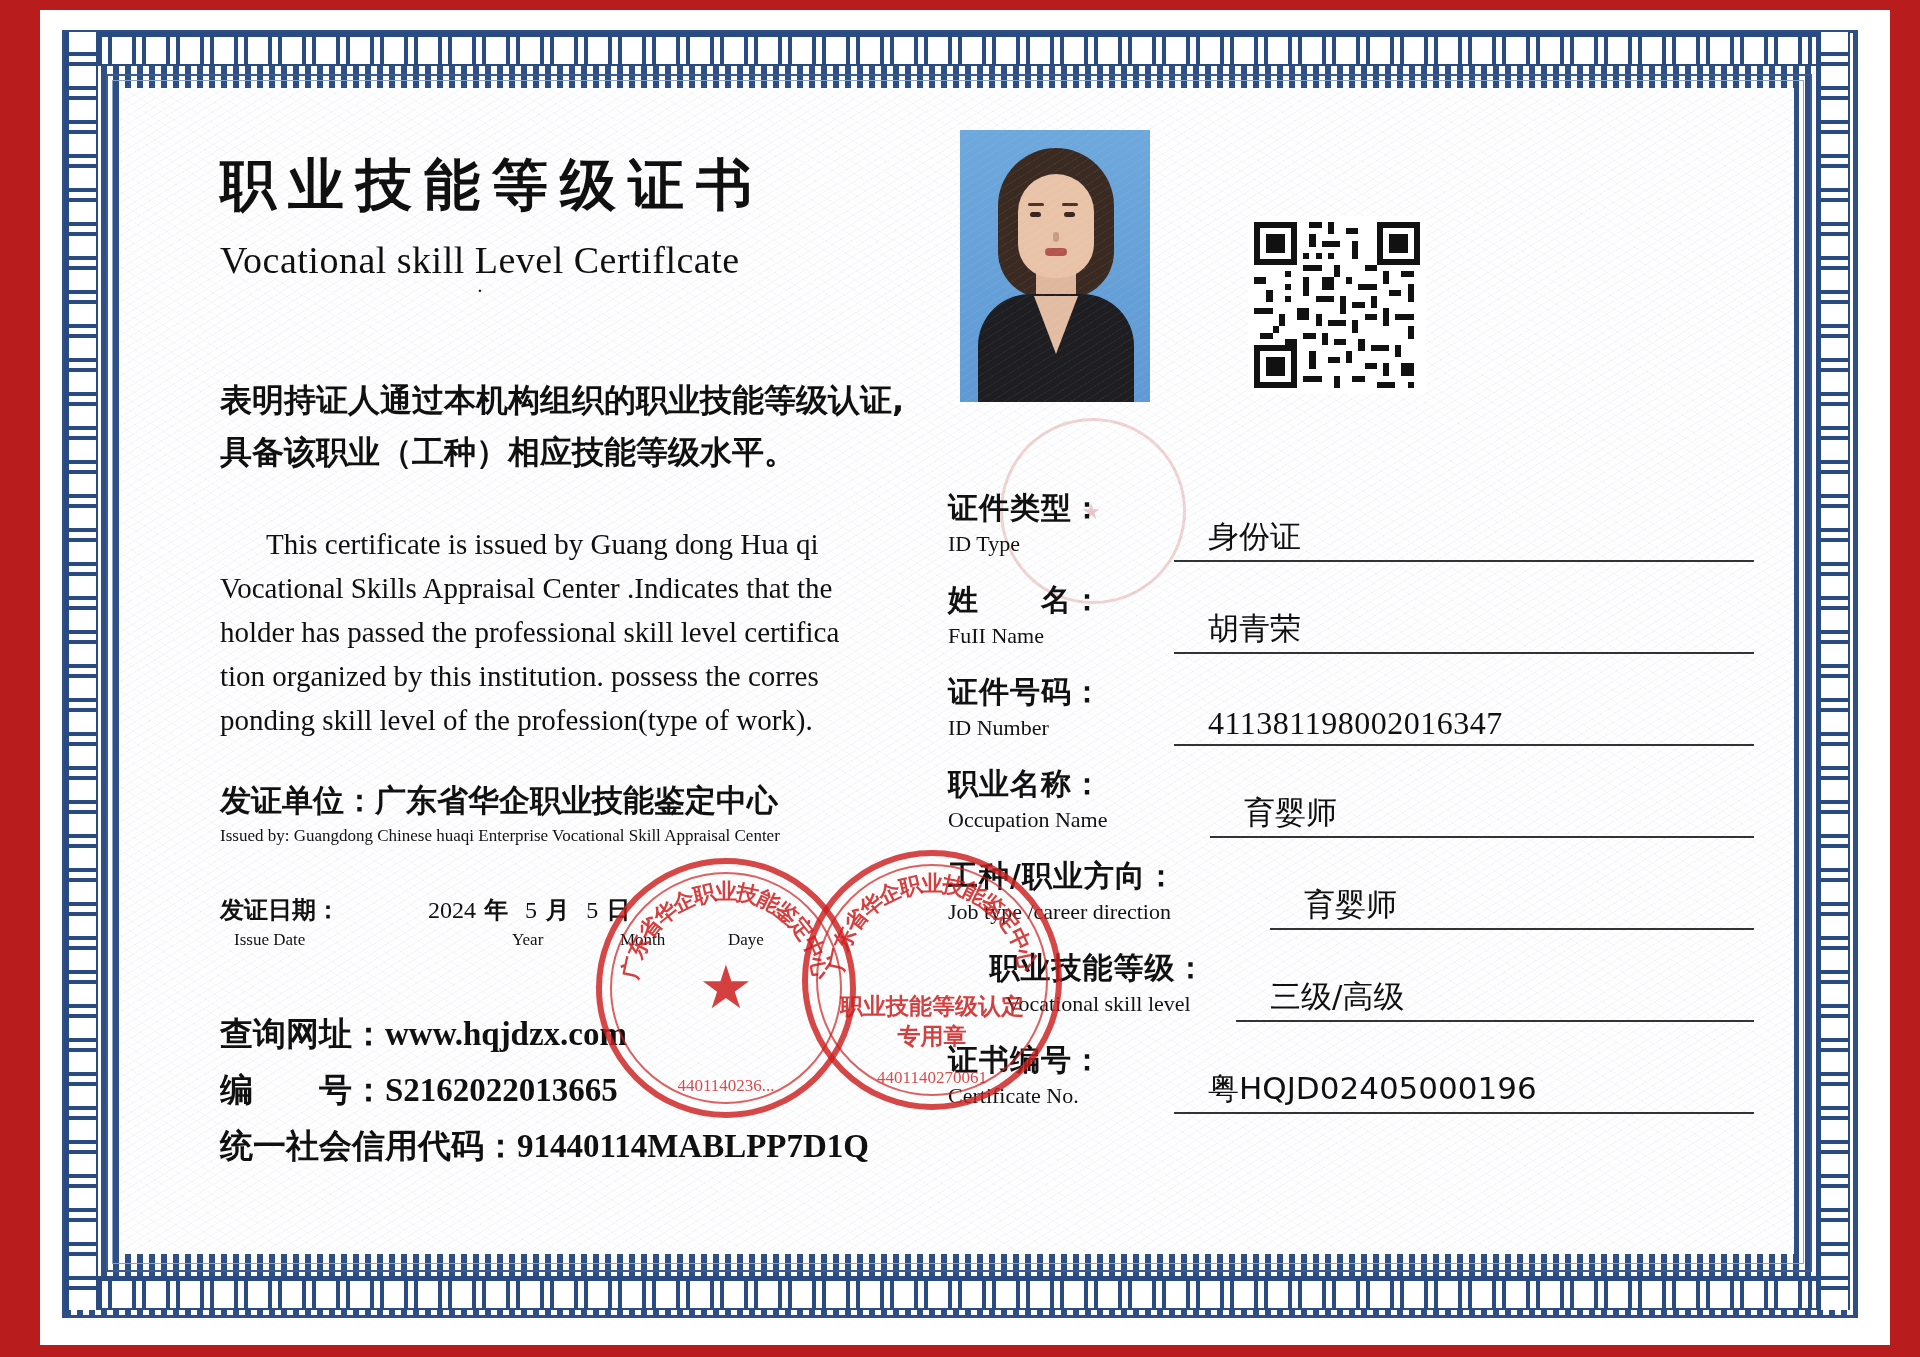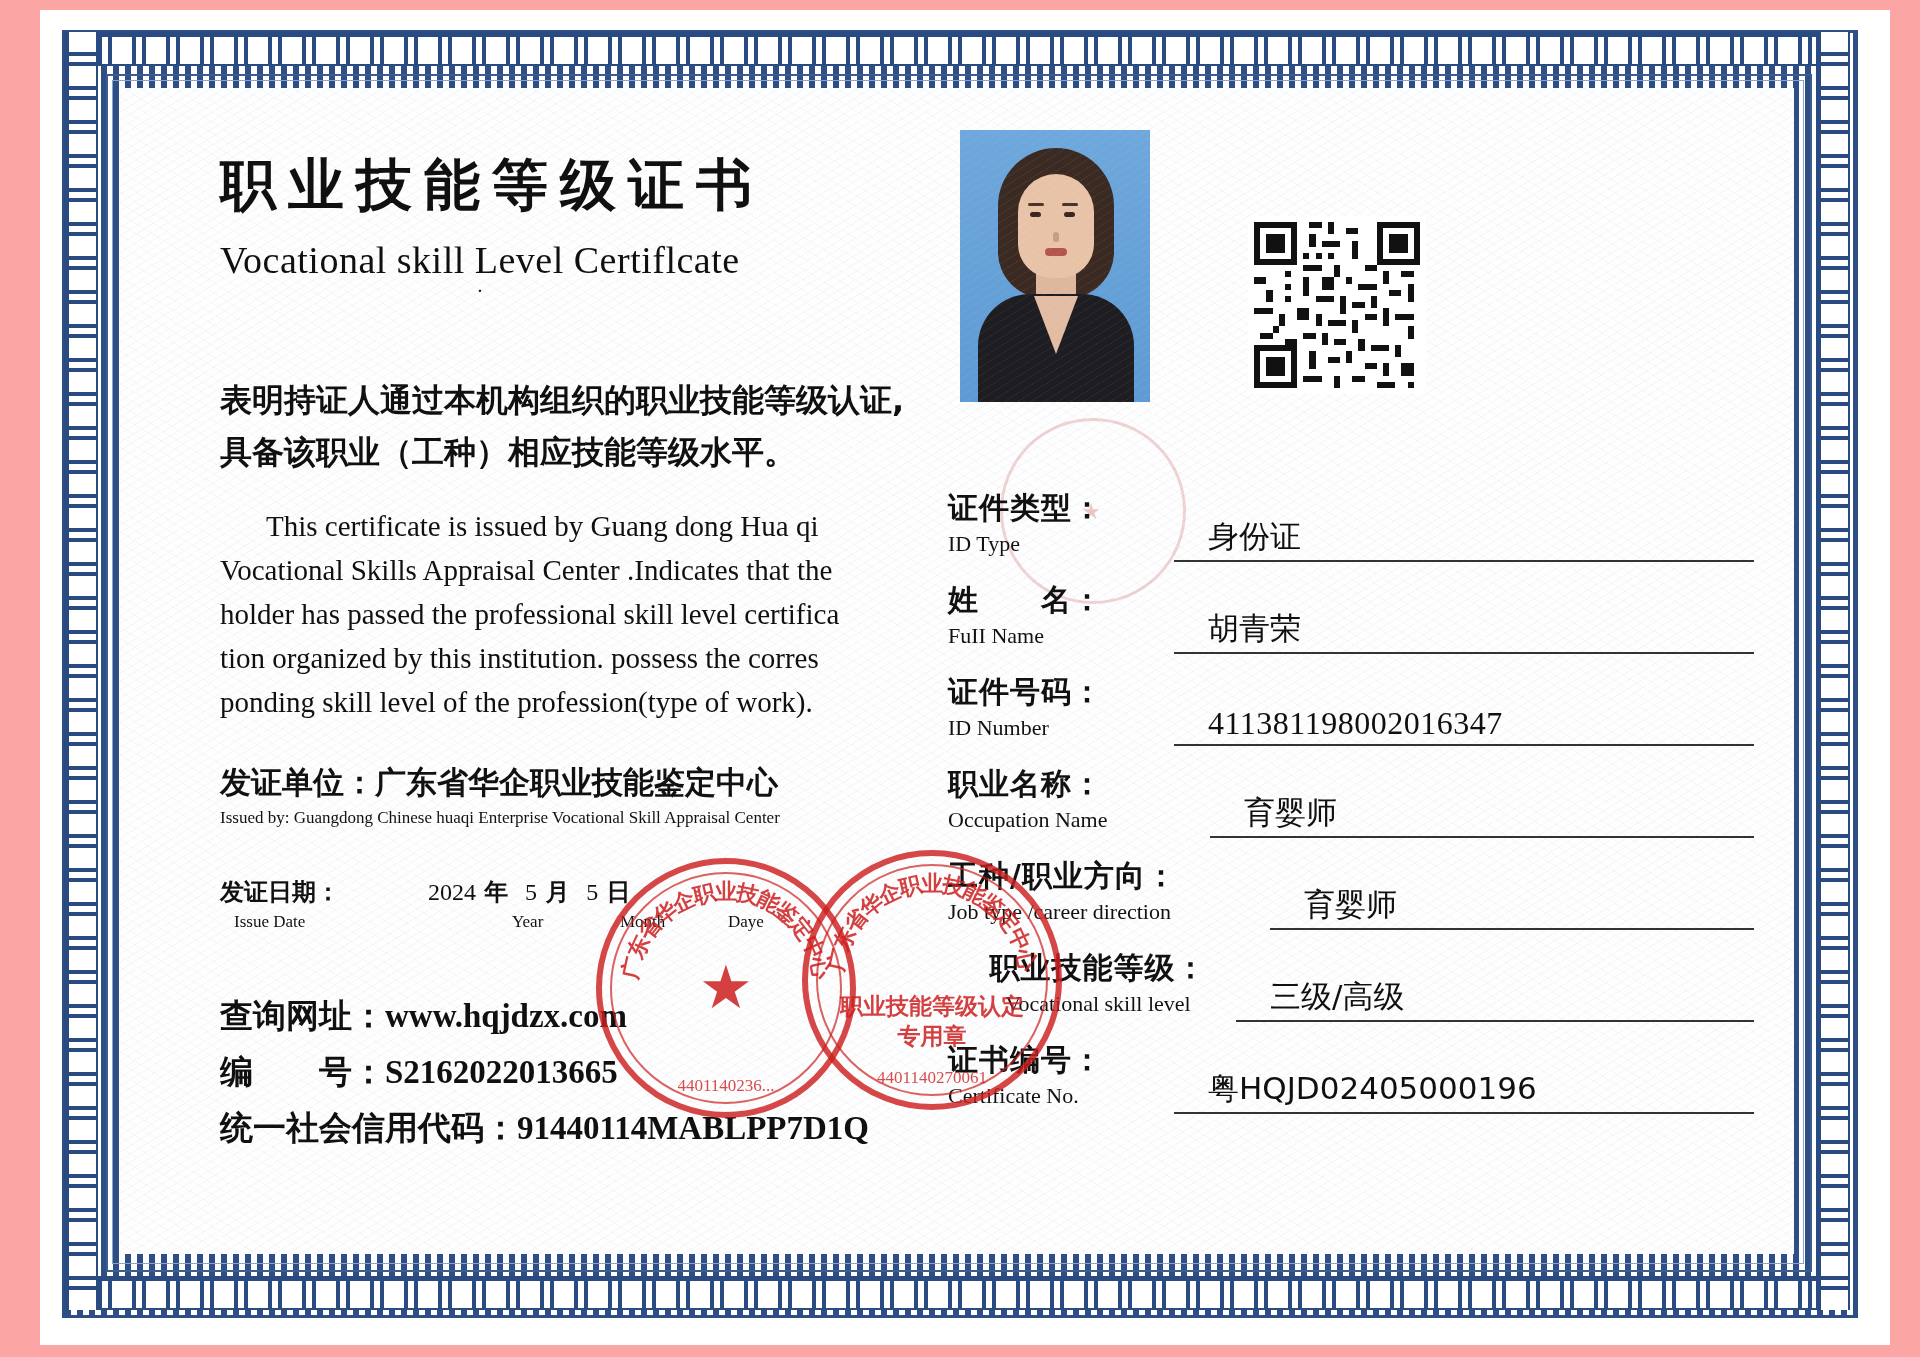--- a/index.html
+++ b/index.html
@@ -4,21 +4,21 @@
 <style>
   html,body{margin:0;padding:0;}
   body{
     width:1920px;height:1357px;
     background:#ffffff;
     font-family:"Liberation Serif", serif;
     overflow:hidden;
   }
   .page{
     position:relative;width:1920px;height:1357px;
-    background:#fca5a5;
+    background:#b91c1c;
   }
   
   .paper{
     position:absolute;left:40px;top:10px;width:1850px;height:1335px;
     background:#ffffff;
   }
   
   .frame-outer{
     position:absolute;left:62px;top:30px;width:1790px;height:1282px;
     border:3px solid #2e4f86;
@@ -89,21 +89,21 @@
     font-size:38px;margin-top:14px;color:#101010;letter-spacing:.5px;
     font-family:"Liberation Serif", serif;
   }
   .dot-sep{font-size:22px;text-align:center;width:520px;margin-top:-4px;color:#222;}
   .para-cn{
     margin-top:18px;font-size:32px;line-height:52px;color:#101010;
     font-family:"DejaVu Sans", sans-serif;font-weight:600;
   }
   .para-cn .indent{margin-left:56px;display:inline-block;}
   .para-en{
-    margin-top:26px;font-size:29px;line-height:44px;color:#101010;
+    margin-top:44px;font-size:29px;line-height:44px;color:#101010;
     font-family:"Liberation Serif", serif;width:700px;
   }
   .para-en .indent{margin-left:46px;display:inline-block;}
 
   .issuer-row{margin-top:38px;position:relative;}
   .issuer-cn{font-size:31px;font-family:"DejaVu Sans", sans-serif;font-weight:600;color:#111;white-space:nowrap;}
   .issuer-en{font-size:17px;margin-top:4px;color:#111;font-family:"Liberation Serif", serif;white-space:nowrap;}
 
   .date-row{margin-top:48px;font-size:24px;font-family:"DejaVu Sans", sans-serif;font-weight:600;color:#111;white-space:nowrap;}
   .date-row .val{font-family:"Liberation Serif", serif;font-weight:400;}

